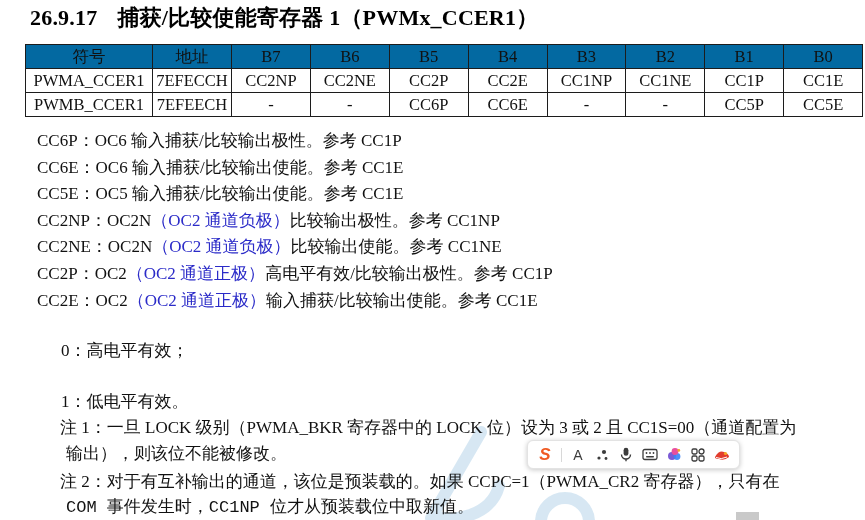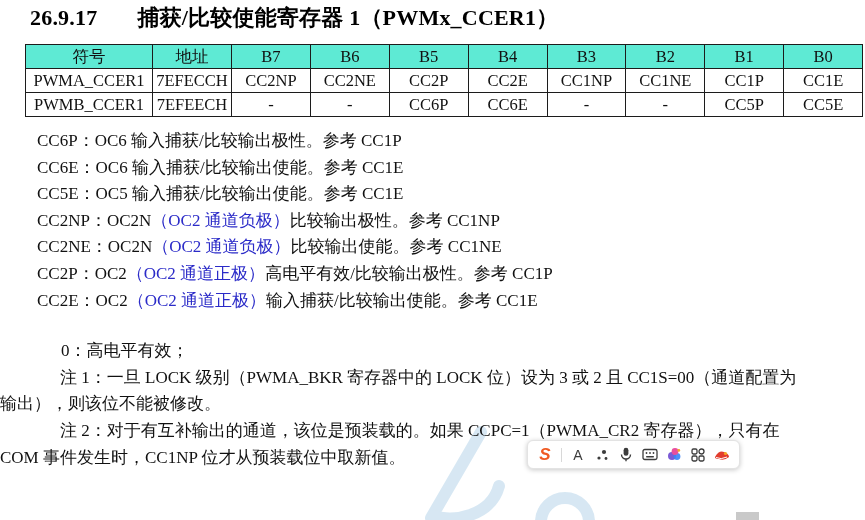--- a/index.html
+++ b/index.html
@@ -5,36 +5,36 @@
   html,body{margin:0;padding:0;background:#fff;}
   .page{
     position:relative;width:865px;height:520px;background:#ffffff;overflow:hidden;
     font-family:"Liberation Serif","DejaVu Serif",serif;color:#111;
   }
   .watermark{position:absolute;left:395px;top:390px;z-index:0;pointer-events:none;}
   .section-title{
     position:absolute;top:3px;left:30px;margin:0;z-index:1;
     font-size:22px;font-weight:bold;color:#000;white-space:nowrap;letter-spacing:.2px;
   }
-  .section-title .num{margin-right:40px;font-family:Liberation Serif, serif;}
+  .section-title .num{margin-right:20px;font-family:Liberation Serif, serif;}
   .reg-table{
     position:absolute;top:44px;left:25px;width:838px;z-index:1;
     border-collapse:collapse;table-layout:fixed;background:#fff;
   }
   .reg-table th,.reg-table td{
     border:1.6px solid #1c1c1c;text-align:center;vertical-align:middle;
     height:23px;padding:0;font-size:16.5px;overflow:hidden;white-space:nowrap;
   }
-  .reg-table th{background:#5eead4;font-weight:normal;margin-top:20px;}
+  .reg-table th{background:#0369a1;font-weight:normal;margin-top:20px;}
   .desc{position:absolute;top:128px;left:0;width:865px;z-index:1;font-size:17px;}
   .desc .line{height:26.6px;line-height:26.6px;white-space:nowrap;}
   .i-base{padding-left:37px;}
   .i-sub{padding-left:61px;margin-top:24px;}
   .i-note{padding-left:60px;}
-  .i-notec{}
+  .i-notec{padding-left:66px;font-family:Liberation Mono, monospace;}
   .blue{color:#2b2bc8;margin-top:48px;}
   .ime-toolbar{
     position:absolute;left:527px;top:440px;height:27px;z-index:3;
     background:#ffffff;border:1px solid #e3e3e3;border-radius:6px;
     box-shadow:0 1px 5px rgba(0,0,0,.22);
     display:flex;align-items:center;gap:8px;padding:0 9px;
     font-family:"Liberation Sans","DejaVu Sans",sans-serif;
   }
   .ime-toolbar .tb-icon{display:inline-flex;align-items:center;justify-content:center;
     width:16px;height:16px;cursor:pointer;}
@@ -118,20 +118,21 @@
 
   <div class="desc" id="desc-lines">
       <div class="line i-base"><span>CC6P：OC6 输入捕获/比较输出极性。参考 CC1P</span></div>
       <div class="line i-base"><span>CC6E：OC6 输入捕获/比较输出使能。参考 CC1E</span></div>
       <div class="line i-base"><span>CC5E：OC5 输入捕获/比较输出使能。参考 CC1E</span></div>
       <div class="line i-base"><span>CC2NP：OC2N</span><span class="blue">（OC2 通道负极）</span><span>比较输出极性。参考 CC1NP</span></div>
       <div class="line i-base"><span>CC2NE：OC2N</span><span class="blue">（OC2 通道负极）</span><span>比较输出使能。参考 CC1NE</span></div>
       <div class="line i-base"><span>CC2P：OC2</span><span class="blue">（OC2 通道正极）</span><span>高电平有效/比较输出极性。参考 CC1P</span></div>
       <div class="line i-base"><span>CC2E：OC2</span><span class="blue">（OC2 通道正极）</span><span>输入捕获/比较输出使能。参考 CC1E</span></div>
       <div class="line i-sub"><span>0：高电平有效；</span></div>
+      <div class="line i-sub"><span>1：低电平有效。</span></div>
       <div class="line i-note"><span>注 1：一旦 LOCK 级别（PWMA_BKR 寄存器中的 LOCK 位）设为 3 或 2 且 CC1S=00（通道配置为</span></div>
       <div class="line i-notec"><span>输出），则该位不能被修改。</span></div>
       <div class="line i-note"><span>注 2：对于有互补输出的通道，该位是预装载的。如果 CCPC=1（PWMA_CR2 寄存器），只有在</span></div>
       <div class="line i-notec"><span>COM 事件发生时，CC1NP 位才从预装载位中取新值。</span></div>
     </div>
 
   <div class="ime-toolbar">
     <span class="tb-icon sogou-s">S</span>
     <span class="tb-divider"></span>
     <span class="tb-icon tb-a">A</span>

